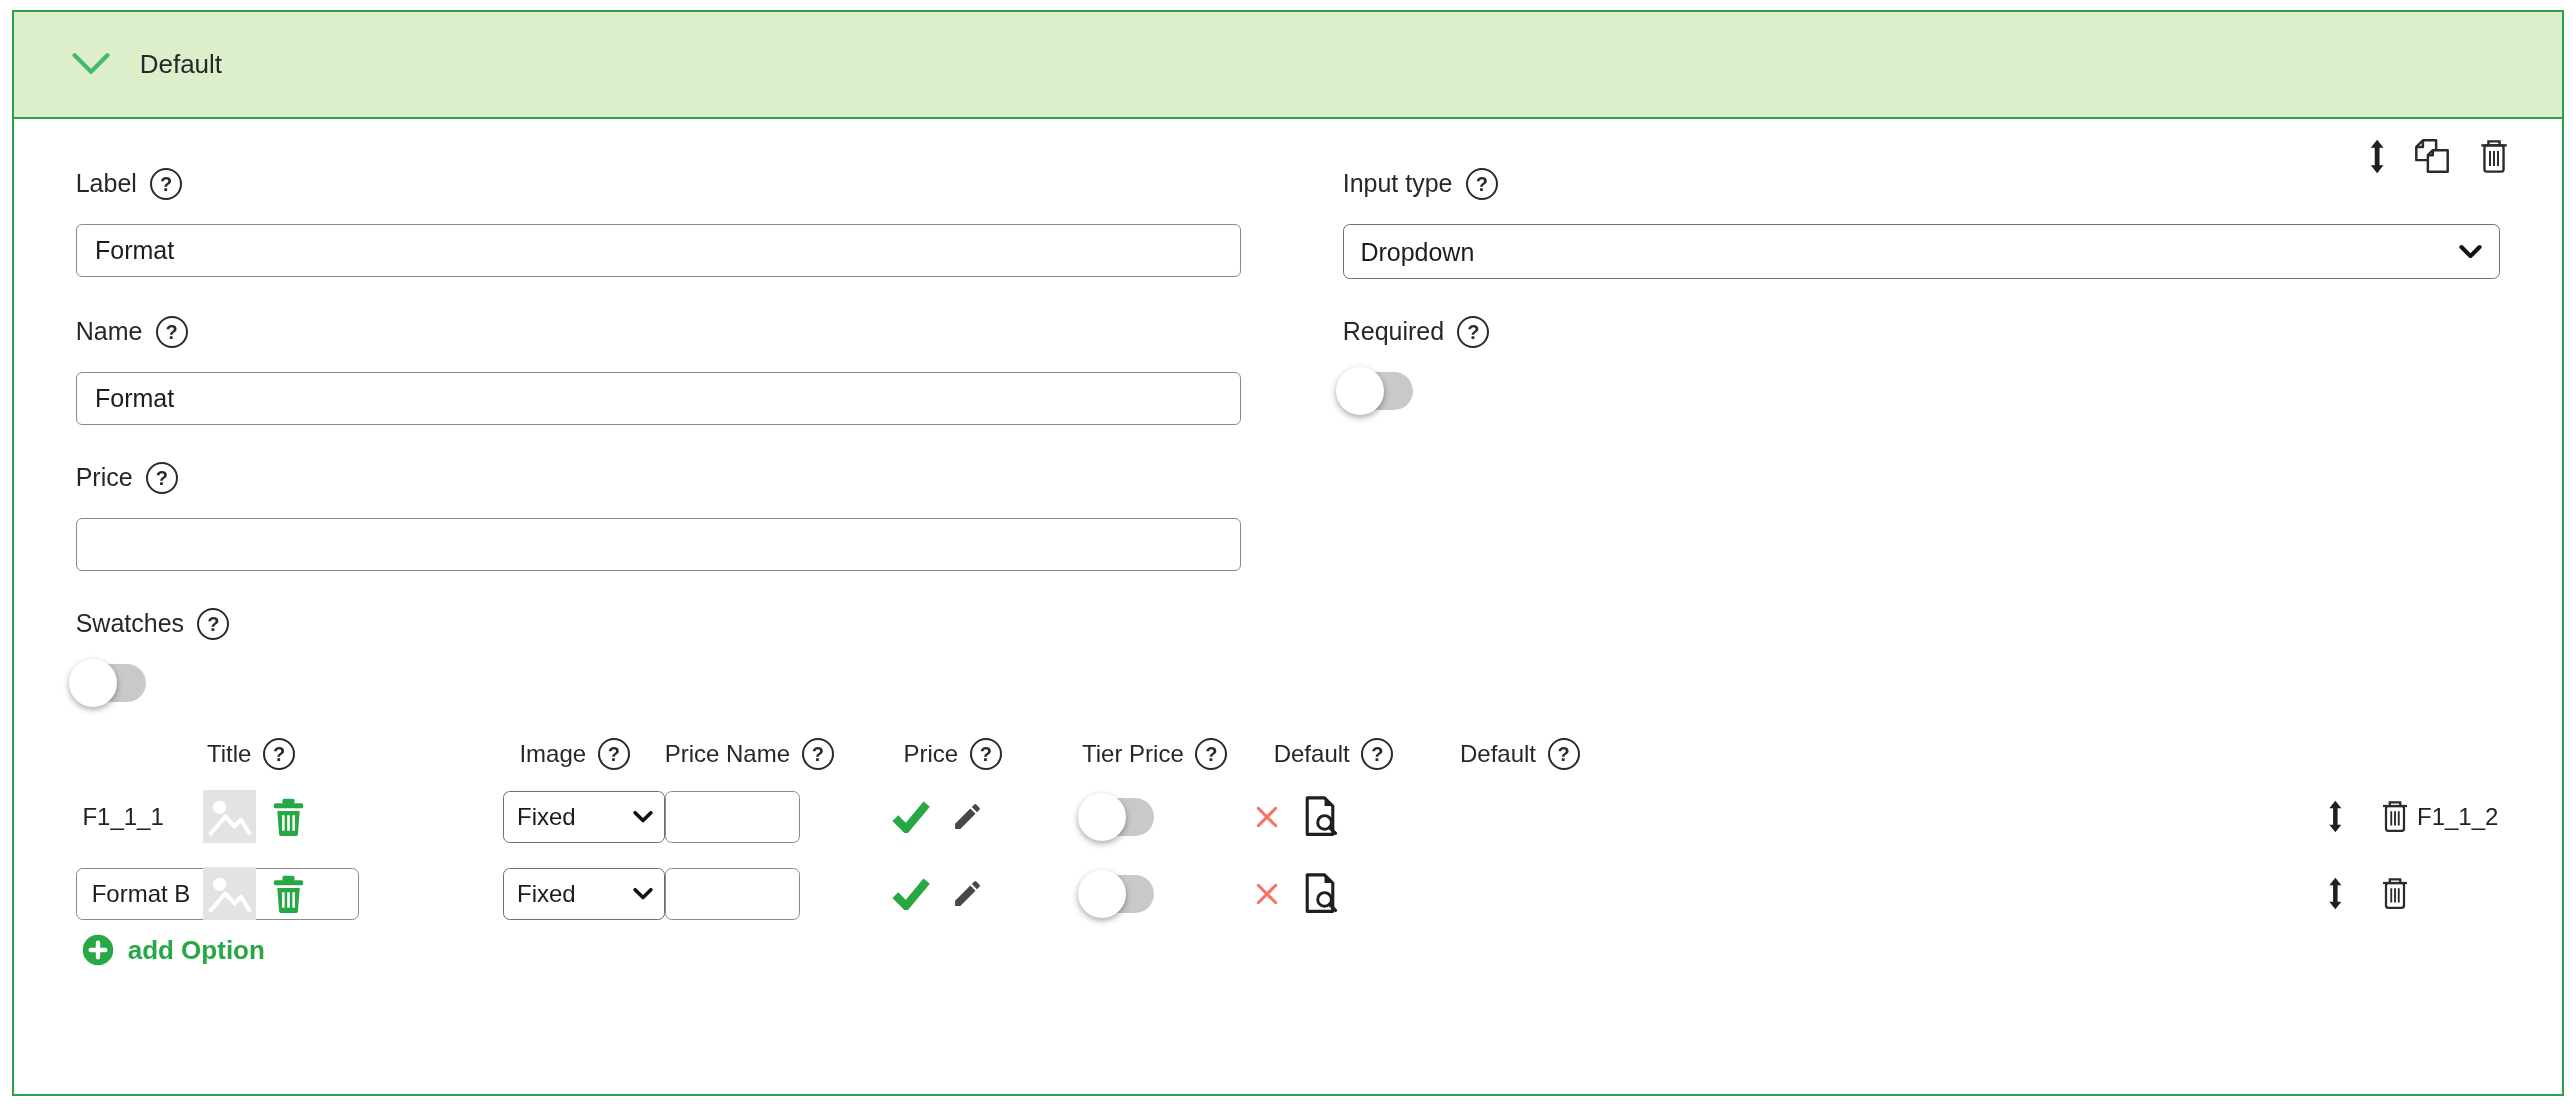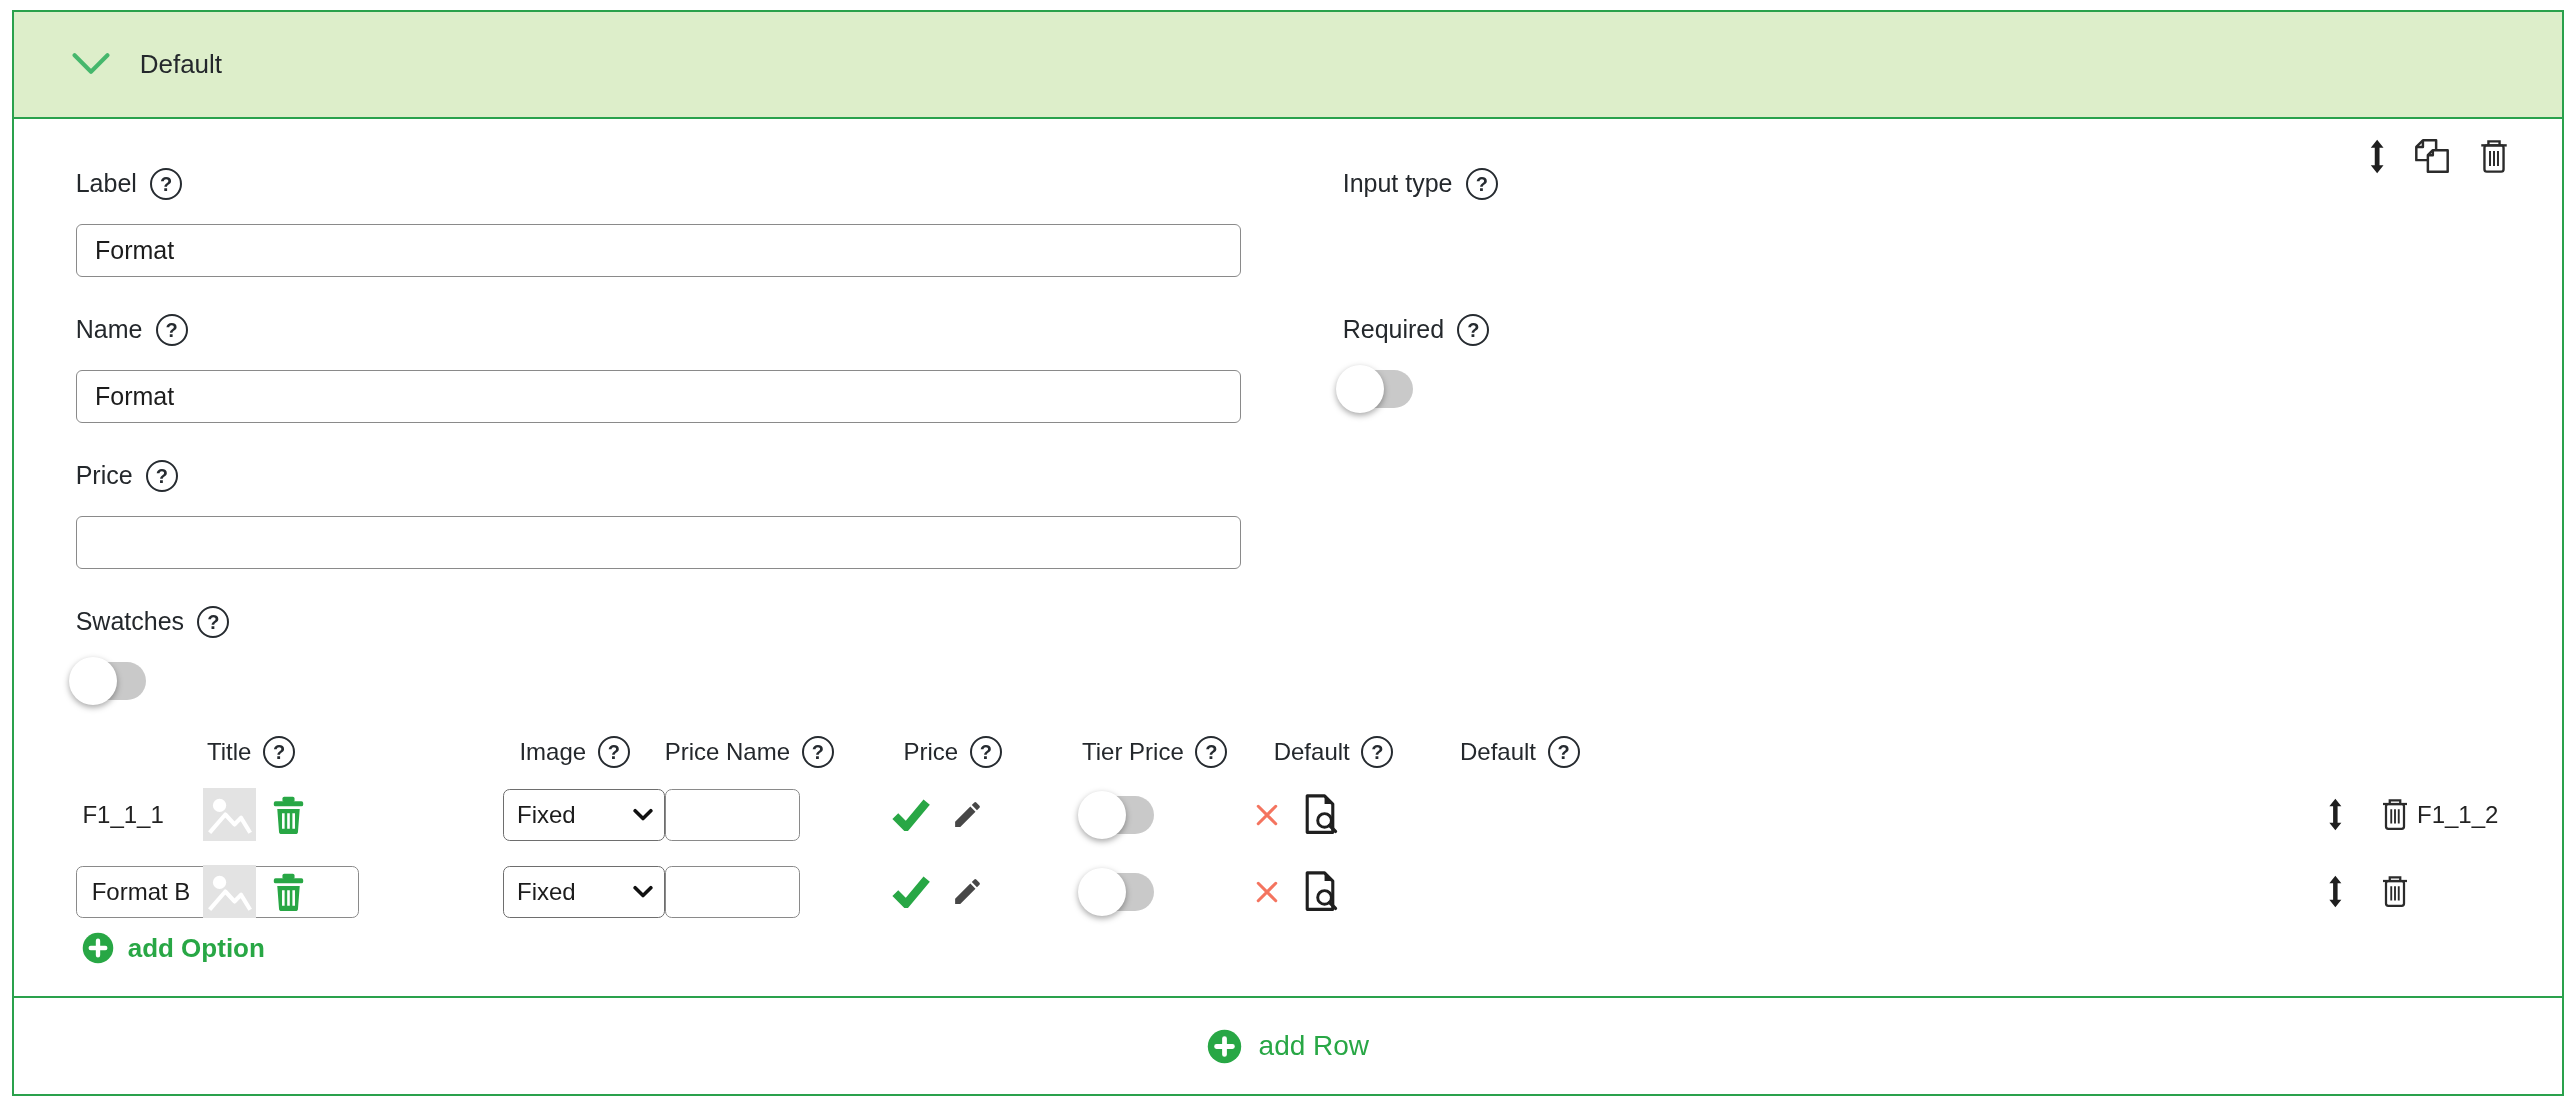--- a/index.html
+++ b/index.html
@@ -115,20 +115,30 @@
             <span>Label</span>
             <span class="help">?</span>
           </div>
           <input class="text" type="text" value="Format" style="">
         </div>
         <div class="col-right">
           <div class="field-label">
             <span>Input type</span>
             <span class="help">?</span>
           </div>
+          <div class="select-wrap">
+            <select>
+              <option>Dropdown</option>
+            </select>
+            <span class="select-caret">
+              <svg width="23" height="15" viewBox="0 0 28 18">
+                  <polyline points="3,3 14,14 25,3" fill="none" stroke="#111" stroke-width="5" stroke-linecap="round" stroke-linejoin="round"></polyline>
+                </svg>
+            </span>
+          </div>
         </div>
       </div>
 
       <div class="form-row">
         <div class="col-left">
           <div class="field-label">
             <span>Name</span>
             <span class="help">?</span>
           </div>
           <input class="text" type="text" value="Format" style="">
@@ -362,25 +372,14 @@
       <span class="iconbtn">
         <svg width="32" height="32" viewBox="0 0 44 44">
             <circle cx="22" cy="22" r="21" fill="#28a745"></circle>
             <path d="M22 12 V32 M12 22 H32" stroke="#fff" stroke-width="6" stroke-linecap="round"></path>
           </svg>
       </span>
       <span>add Option</span>
     </div>
   </div>
 
-  <div class="panel-footer">
-    <div class="add-row">
-      <span class="iconbtn">
-        <svg width="35" height="35" viewBox="0 0 44 44">
-            <circle cx="22" cy="22" r="21" fill="#28a745"></circle>
-            <path d="M22 12 V32 M12 22 H32" stroke="#fff" stroke-width="6" stroke-linecap="round"></path>
-          </svg>
-      </span>
-      <span>add Row</span>
-    </div>
-  </div>
 </div>
 
 
 </body></html>

